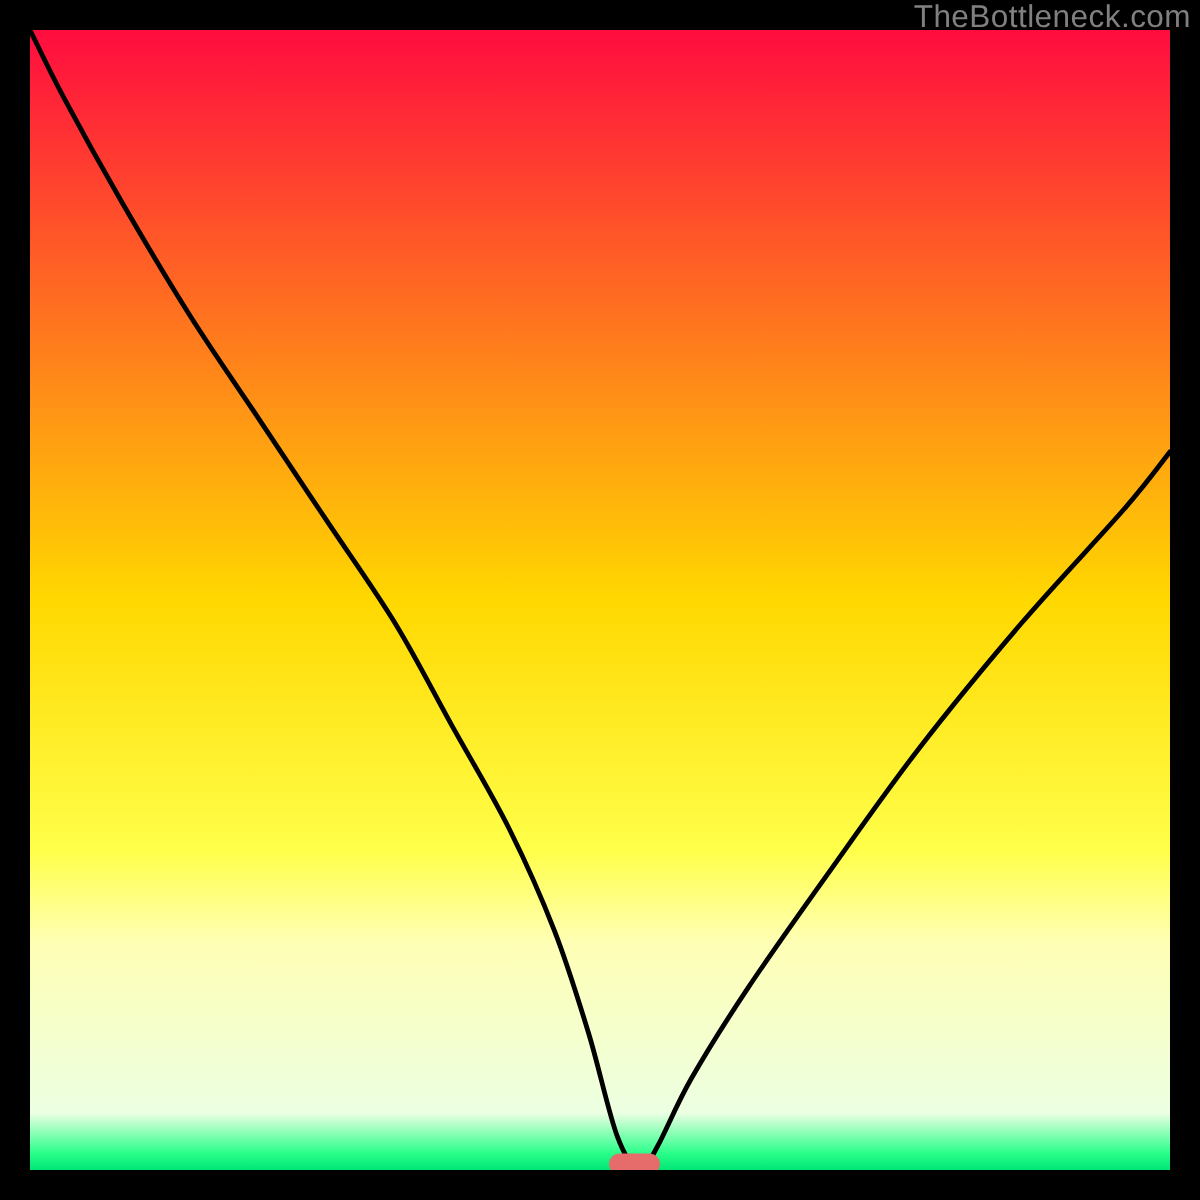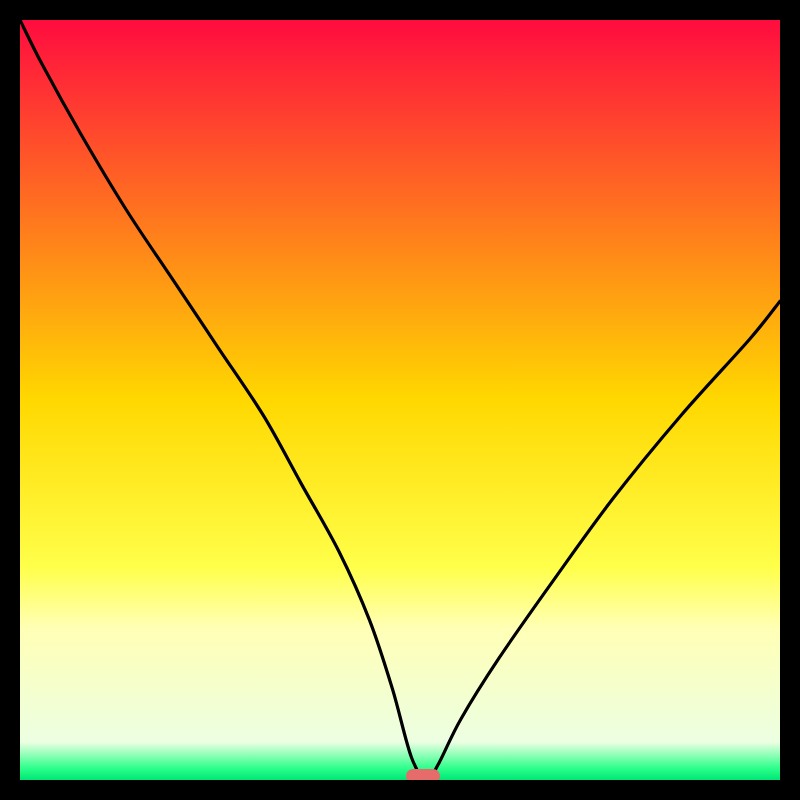--- a/index.html
+++ b/index.html
@@ -72,14 +72,15 @@
     </svg>
 
     <svg class="curve" width="760" height="760" viewBox="0 0 760 760" preserveAspectRatio="none">
       <path id="curve-path" d="M 0 0 C 3.8000000000000003 7.600000000000004, 12.666666666666666 26.600000000000023, 22.8 45.60000000000002 C 32.93333333333334 64.60000000000002, 46.86666666666667 89.93333333333334, 60.800000000000004 114 C 74.73333333333333 138.06666666666666, 91.2 165.93333333333334, 106.4 190 C 121.60000000000001 214.06666666666666, 136.8 235.59999999999997, 152 258.4 C 167.2 281.2, 182.39999999999998 304, 197.6 326.8 C 212.8 349.6, 229.26666666666668 372.4, 243.20000000000002 395.2 C 257.1333333333333 418, 268.5333333333333 440.79999999999995, 281.2 463.59999999999997 C 293.8666666666667 486.4, 307.79999999999995 509.2, 319.2 532 C 330.6 554.8, 340.73333333333335 577.6, 349.6 600.4 C 358.4666666666667 623.1999999999999, 365.4333333333333 646, 372.4 668.8 C 379.3666666666667 691.5999999999999, 385.70000000000005 722, 391.40000000000003 737.2 C 397.1 752.4000000000001, 402.1666666666667 758.7333333333333, 406.6 760 C 411.03333333333336 761.2666666666667, 412.30000000000007 754.9333333333333, 418.00000000000006 744.8 C 423.70000000000005 734.6666666666666, 430.66666666666663 716.9333333333334, 440.79999999999995 699.2 C 450.9333333333333 681.4666666666667, 463.6 661.2, 478.8 638.4 C 494 615.5999999999999, 513 589, 532 562.4 C 551 535.8, 571.2666666666668 506.6666666666667, 592.8000000000001 478.8 C 614.3333333333334 450.93333333333334, 638.4000000000001 421.79999999999995, 661.2 395.2 C 684 368.6, 713.1333333333333 338.20000000000005, 729.6 319.20000000000005 C 746.0666666666667 300.20000000000005, 754.9333333333334 287.5333333333333, 760 281.2" fill="none" stroke="#000" stroke-width="3.2" stroke-linecap="round"></path>
     </svg>
 
     <div id="marker" class="marker" style="left: 402.8px; top: 756.2px; background: rgb(230, 107, 107);"></div>
 
   </div>
 
+  <div class="attribution">TheBottleneck.com</div>
 
 </div>
 
 </body></html>

